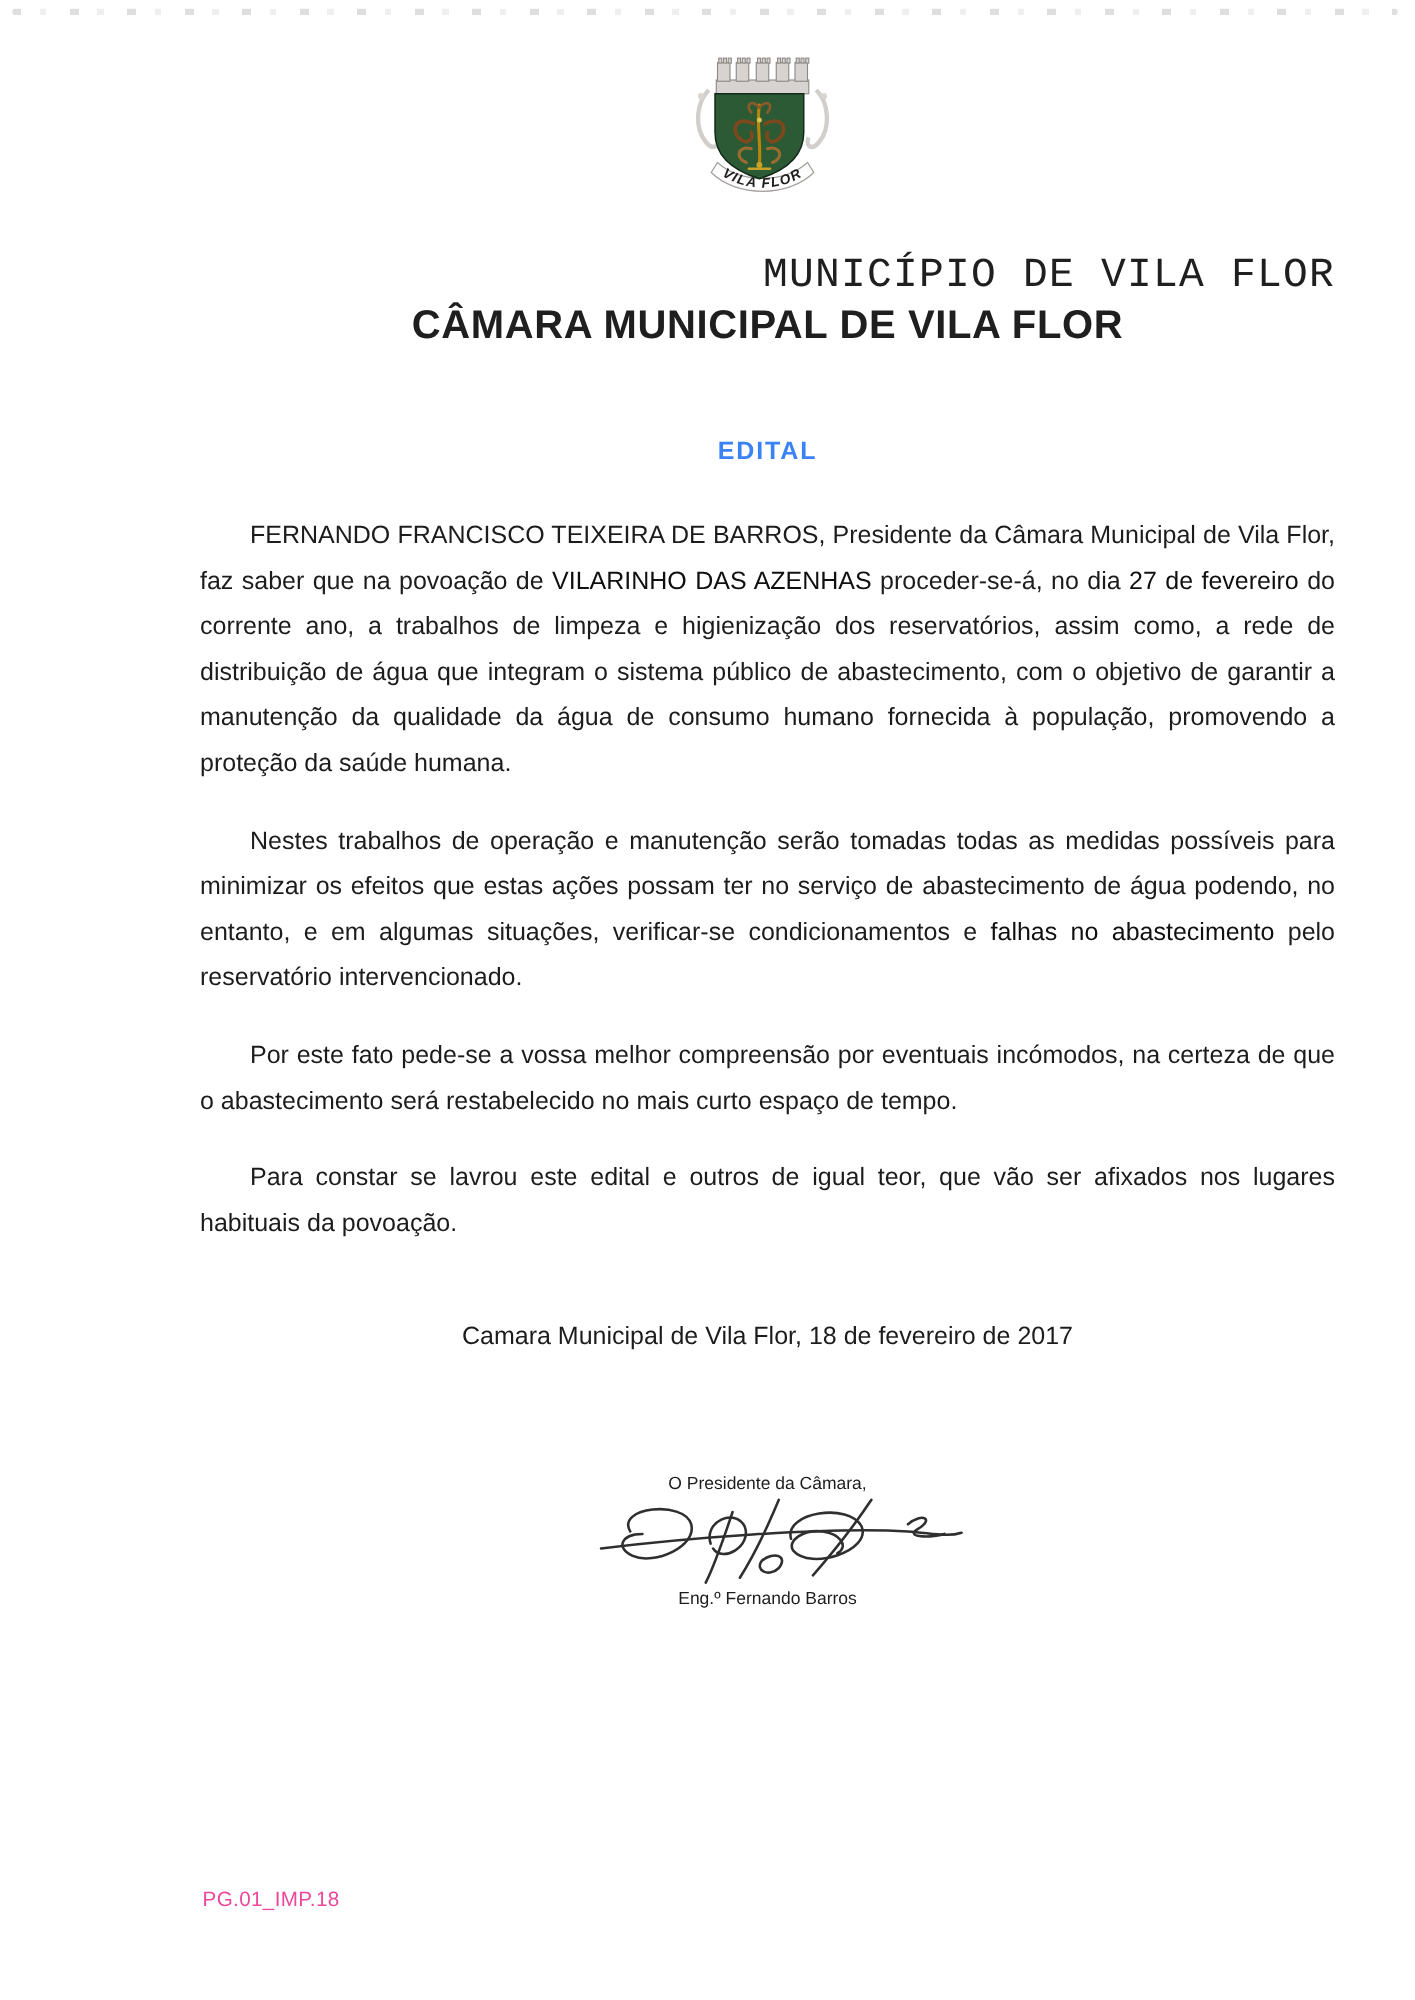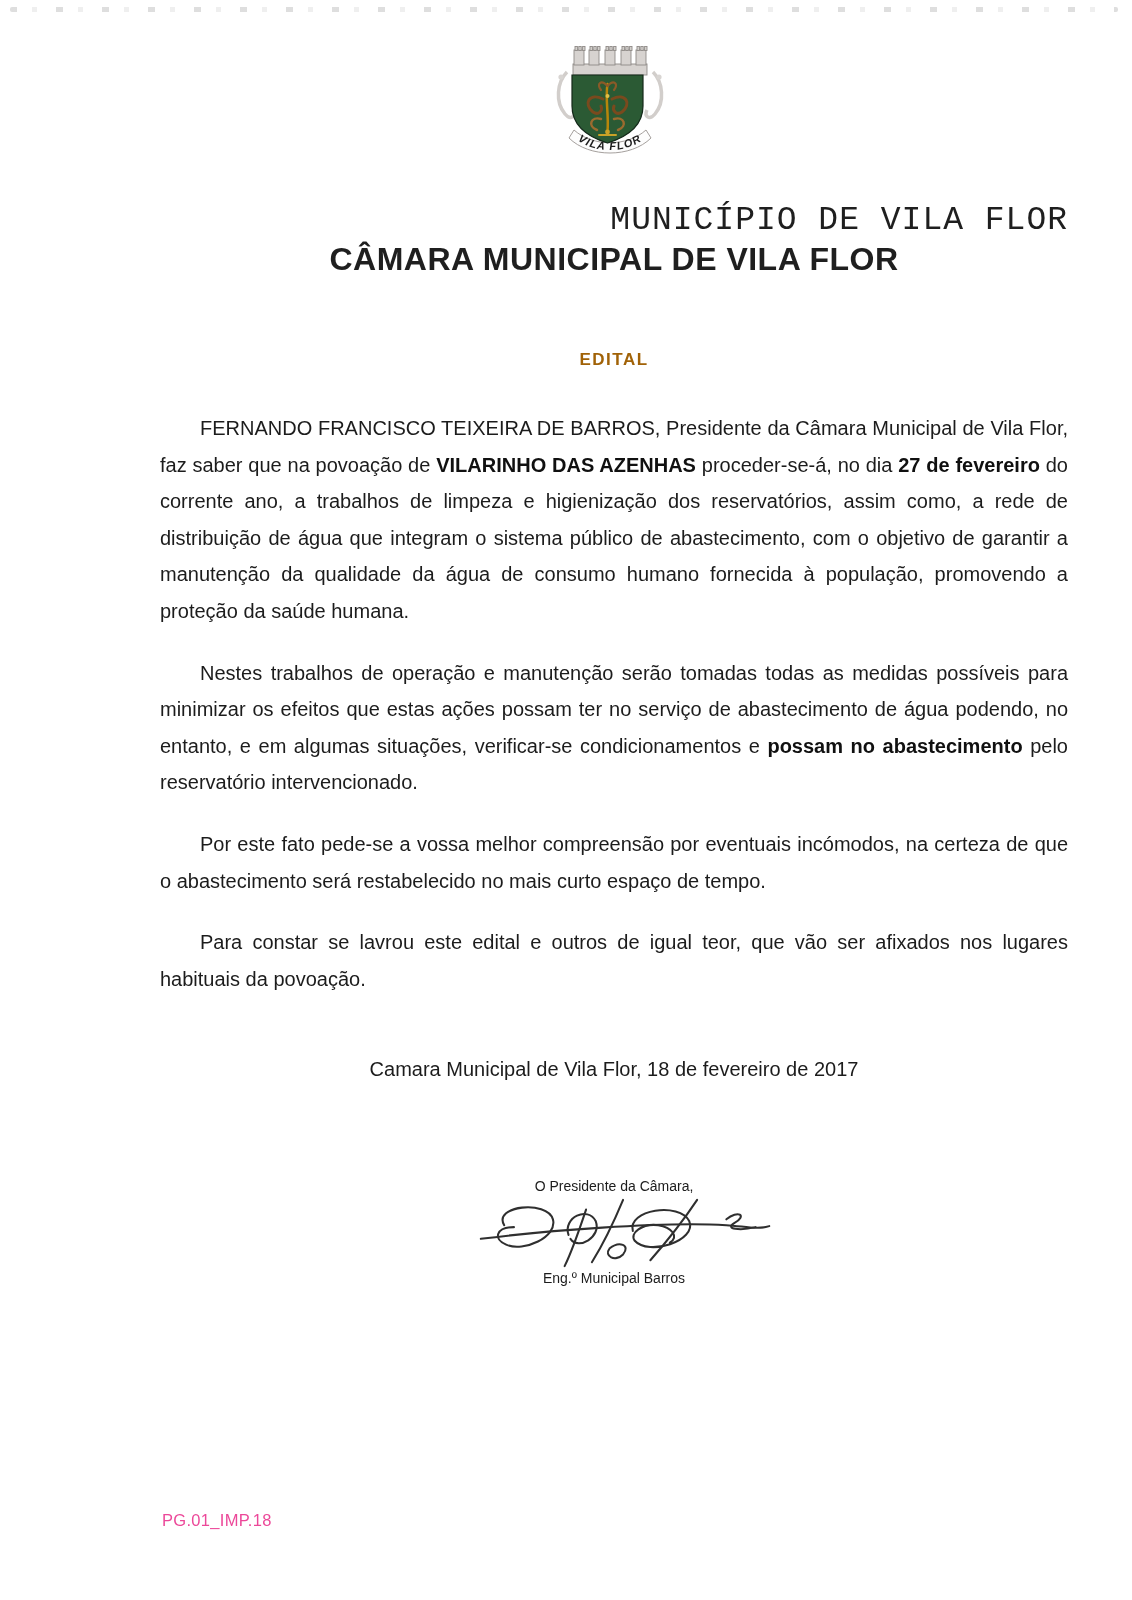--- a/index.html
+++ b/index.html
@@ -19,30 +19,30 @@
       rgba(110,110,110,.45) 0 7px, transparent 7px 22px,
       rgba(110,110,110,.22) 22px 27px, transparent 27px 46px);
     opacity:.5;border-radius:2px;
   }
   .crest{position:absolute;left:549px;top:44px;width:124px;height:122px;}
   .headers{position:absolute;left:160px;right:64px;text-align:center;}
   .h-muni{top:202px;font-family:"Liberation Mono", monospace;font-weight:400;
           font-size:33px;letter-spacing:1px;white-space:nowrap;text-align:right;}
   .h-cam{top:241px;font-family:Liberation Sans, sans-serif;font-weight:700;
          font-size:32px;letter-spacing:.5px;white-space:nowrap;}
-  .h-edital{top:350px;font-size:17px;font-weight:700;letter-spacing:1.5px;color:#a16207;}
+  .h-edital{top:350px;font-size:20px;font-weight:700;letter-spacing:1.5px;color:#3b82f6;}
   h1.headers,h2.headers,h3.headers{margin:0;}
   .content-col{position:absolute;left:160px;right:64px;top:410px;}
   .para{
     margin:0 0 25px 0;
     font-size:20px;line-height:36.6px;
     text-align:justify;text-indent:40px;
     color:#1c1c1c;
   }
-  .para .b{font-weight:700;color:#101010;}
+  .para .b{font-weight:400;color:#101010;}
   .dateline{
     position:absolute;left:160px;right:64px;top:1058px;
     text-align:center;font-size:20px;margin:0;color:#1c1c1c;
   }
   .sigblock{
     position:absolute;left:160px;right:64px;top:1178px;
     text-align:center;font-size:14px;color:#1c1c1c;
   }
   .sigblock p{margin:0;}
   .sig-scribble{display:block;margin:0 auto;position:relative;left:12px;}
@@ -120,21 +120,21 @@
       </text>
     </svg>
   </div>
 
   <h1 class="headers h-muni" style="position:absolute;">MUNICÍPIO DE VILA FLOR</h1>
   <h2 class="headers h-cam" style="position:absolute;">CÂMARA MUNICIPAL DE VILA FLOR</h2>
   <h3 class="headers h-edital" style="position:absolute;">EDITAL</h3>
 
   <div class="content-col">
       <p class="para"><span>FERNANDO FRANCISCO TEIXEIRA DE BARROS, Presidente da Câmara Municipal de Vila Flor, faz saber que na povoação de </span><span class="b">VILARINHO DAS AZENHAS</span><span> proceder-se-á, no dia </span><span class="b">27 de fevereiro</span><span> do corrente ano, a trabalhos de limpeza e higienização dos reservatórios, assim como, a rede de distribuição de água que integram o sistema público de abastecimento, com o objetivo de garantir a manutenção da qualidade da água de consumo humano fornecida à população, promovendo a proteção da saúde humana.</span></p>
-      <p class="para"><span>Nestes trabalhos de operação e manutenção serão tomadas todas as medidas possíveis para minimizar os efeitos que estas ações possam ter no serviço de abastecimento de água podendo, no entanto, e em algumas situações, verificar-se condicionamentos e </span><span class="b">possam no abastecimento</span><span> pelo reservatório intervencionado.</span></p>
+      <p class="para"><span>Nestes trabalhos de operação e manutenção serão tomadas todas as medidas possíveis para minimizar os efeitos que estas ações possam ter no serviço de abastecimento de água podendo, no entanto, e em algumas situações, verificar-se condicionamentos e </span><span class="b">falhas no abastecimento</span><span> pelo reservatório intervencionado.</span></p>
       <p class="para"><span>Por este fato pede-se a vossa melhor compreensão por eventuais incómodos, na certeza de que o abastecimento será restabelecido no mais curto espaço de tempo.</span></p>
       <p class="para"><span>Para constar se lavrou este edital e outros de igual teor, que vão ser afixados nos lugares habituais da povoação.</span></p>
     </div>
 
   <p class="dateline">Camara Municipal de Vila Flor, 18 de fevereiro de 2017</p>
 
   <div class="sigblock">
     <p>O Presidente da Câmara,</p>
     <svg class="sig-scribble" width="310" height="76" viewBox="0 0 310 78">
       <g fill="none" stroke="#2f2f2f" stroke-width="2.1" stroke-linecap="round">
@@ -142,18 +142,18 @@
         <path d="M6,46 C70,38 190,28 258,32 C276,33 290,37 302,33"></path>
         <path d="M96,42 C90,24 116,12 124,28 C130,44 106,58 98,46"></path>
         <path d="M114,16 C106,40 98,62 92,74"></path>
         <path d="M152,6 C142,30 130,54 120,70"></path>
         <path d="M162,38 C156,16 210,8 220,28 C228,48 178,64 164,48 C158,40 172,30 188,32 C202,34 210,44 200,50"></path>
         <path d="M228,6 C212,30 194,52 180,68"></path>
         <path d="M258,26 C270,16 280,22 266,30 C256,36 272,38 288,34"></path>
         <path d="M138,56 C148,48 160,52 152,62 C144,70 132,64 138,56"></path>
       </g>
     </svg>
-    <p class="sig-name">Eng.º Municipal Barros</p>
+    <p class="sig-name">Eng.º Fernando Barros</p>
   </div>
 
   <p class="footer-ref">PG.01_IMP.18</p>
 
 </div>
 
 </body></html>

